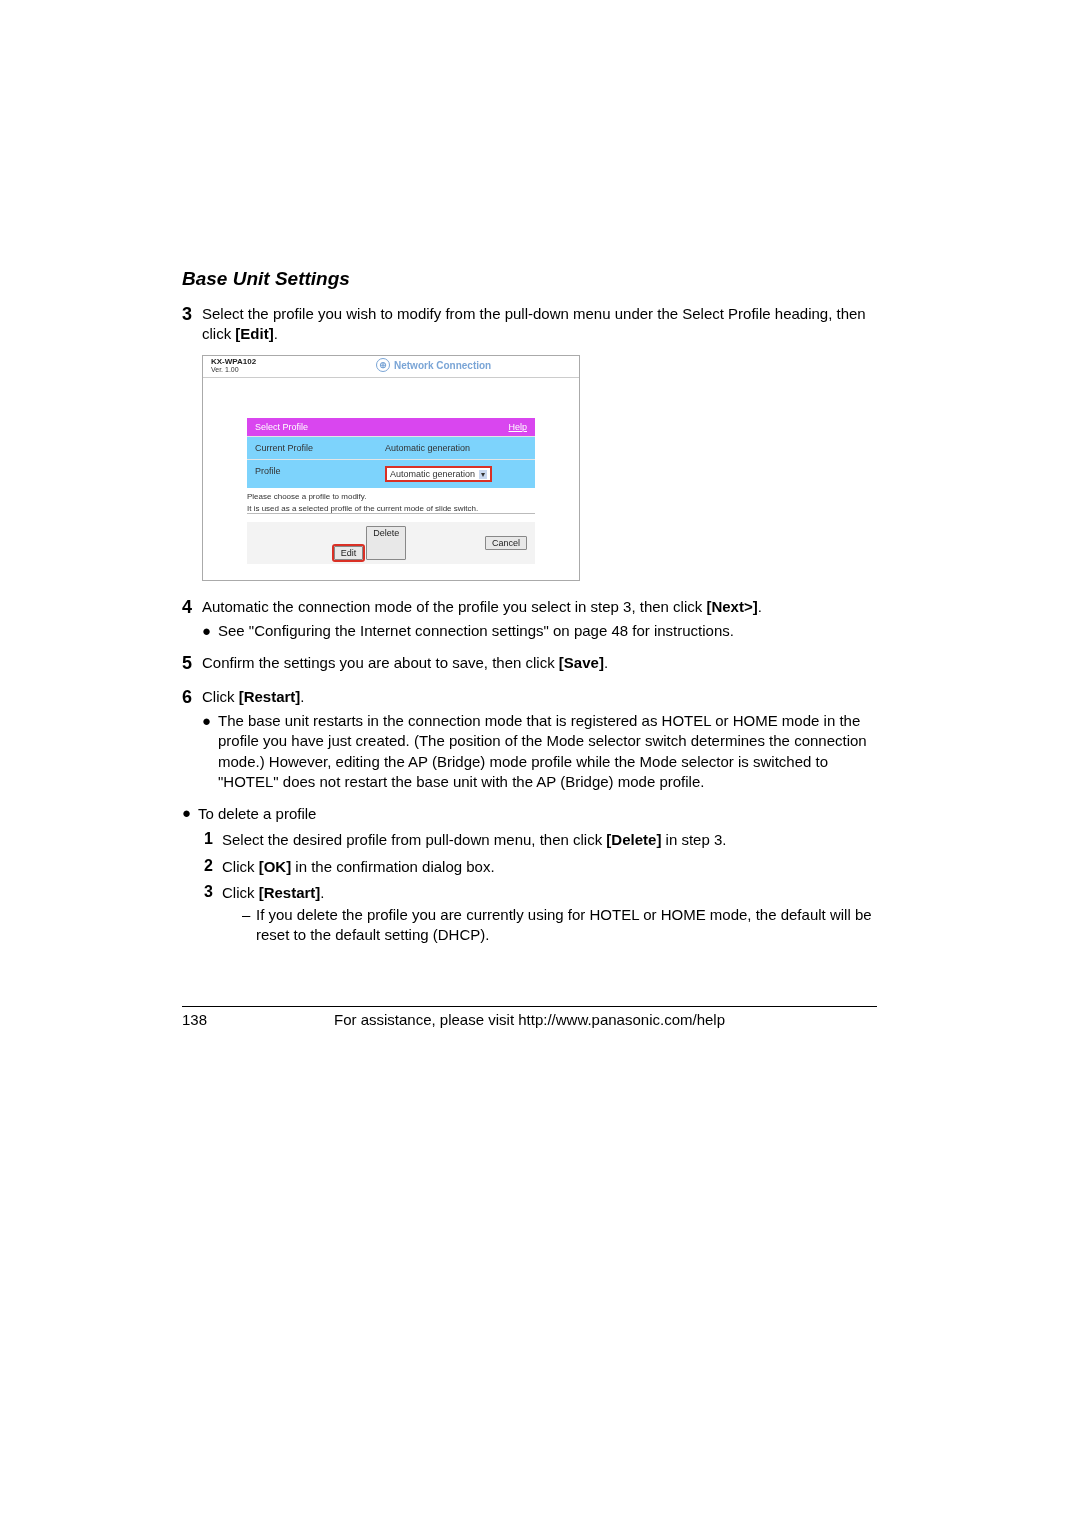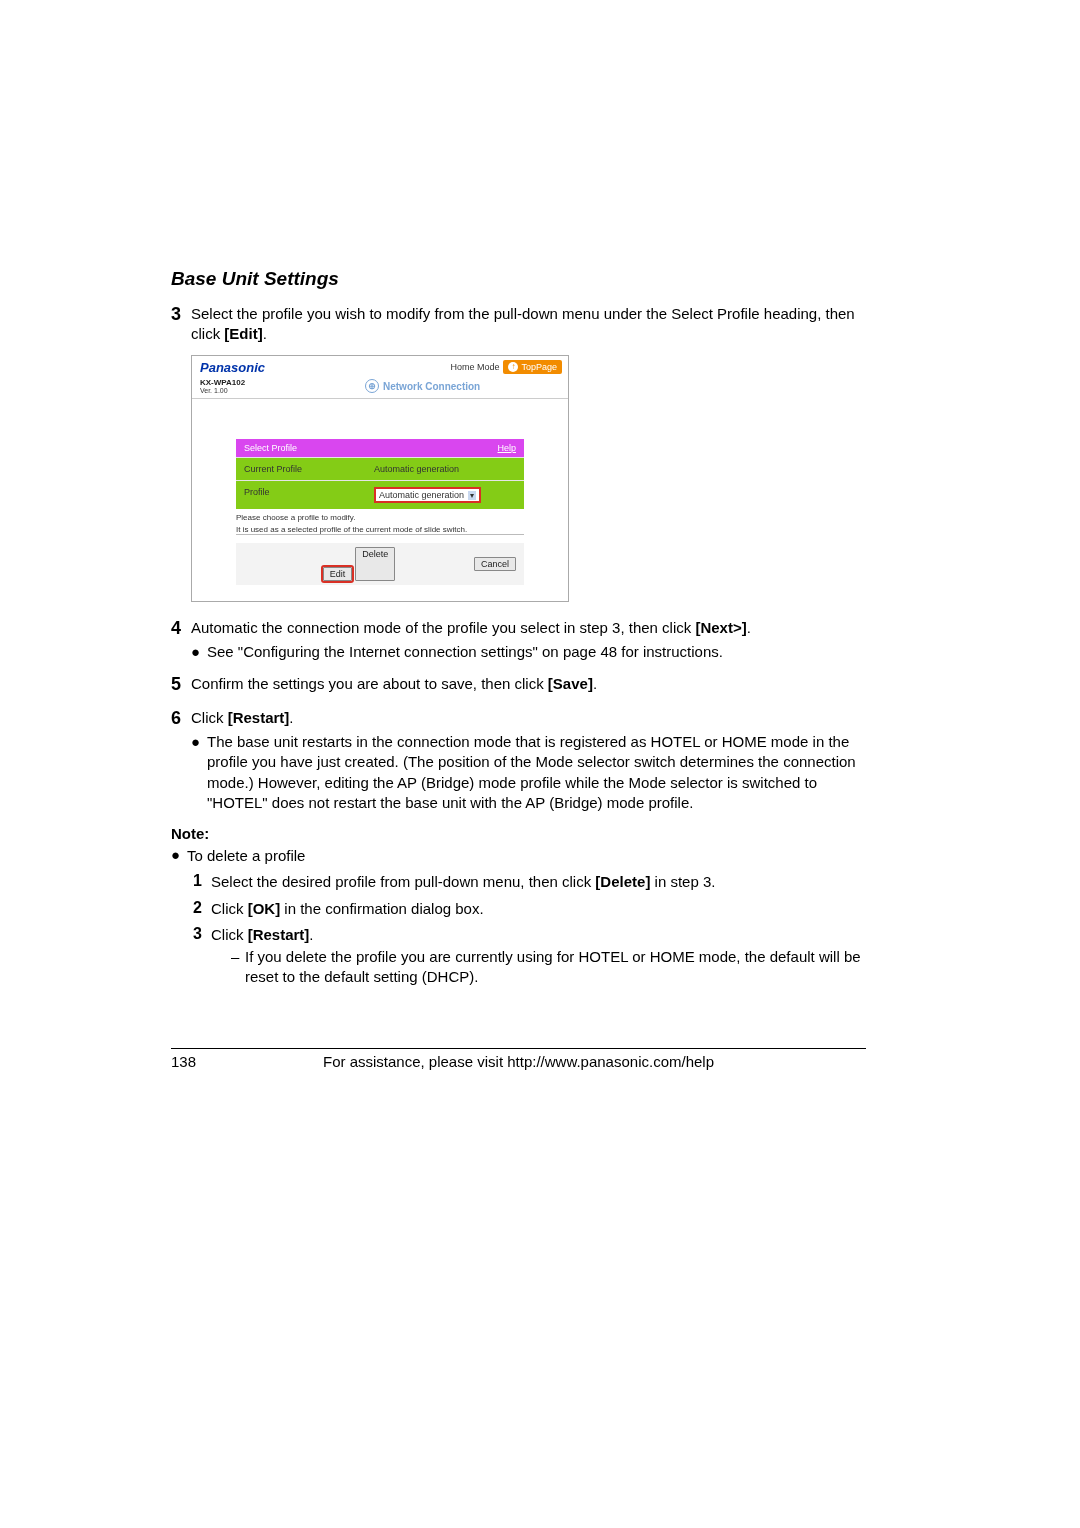--- a/index.html
+++ b/index.html
@@ -5,21 +5,21 @@
     * { margin: 0; padding: 0; box-sizing: border-box; }
     body {
       background: #fff;
       font-family: Arial, Helvetica, sans-serif;
       width: 1080px;
       height: 1528px;
       position: relative;
     }
     .page-content {
       position: absolute;
-      left: 171px;
+      left: 182px;
       top: 268px;
       width: 695px;
     }
     .section-title {
       font-style: italic;
       font-weight: bold;
       font-size: 19px;
       margin-bottom: 14px;
     }
     .step {
@@ -139,21 +139,21 @@
       font-size: 9px;
       padding: 4px 8px;
       display: flex;
       justify-content: space-between;
       align-items: center;
       margin: 0 30px;
     }
     .help-link { color: #fff; text-decoration: underline; }
     .profile-table {
       margin: 0 30px;
-      background: #84cc16;
+      background: #7dd3fc;
       padding: 0;
     }
     .pt-row {
       display: flex;
       font-size: 9px;
       color: #333;
       border-top: 1px solid #e5e5e5;
     }
     .pt-label { width: 130px; padding: 6px 8px; }
     .pt-value { flex: 1; padding: 6px 8px; }
@@ -259,30 +259,20 @@
   <div class="section-title">Base Unit Settings</div>
 
   <div class="step">
     <div class="step-num">3</div>
     <div class="step-text">
       <span>Select the profile you wish to modify from the pull-down menu under the Select Profile heading, then click </span><span class="bold">[Edit]</span><span>.</span>
     </div>
   </div>
 
   <div class="shot-wrap">
-    <div class="shot-header">
-      <div class="brand">Panasonic</div>
-      <div class="mode-group">
-        <span class="home-mode">Home Mode</span>
-        <span class="toppage-btn">
-          <span class="circle">↑</span>
-          <span>TopPage</span>
-        </span>
-      </div>
-    </div>
     <div class="shot-sub">
       <div>
         <div class="model">KX-WPA102</div>
         <div class="ver">Ver. 1.00</div>
       </div>
       <div class="netconn">
         <span class="netconn-icon">⊕</span>
         <span>Network Connection</span>
       </div>
       <div style="width:10px"></div>
@@ -344,21 +334,20 @@
       <div class="step-text">
         <span>Click </span><span class="bold">[Restart]</span><span>.</span>
         <div class="bullet-row">
           <div class="bullet-dot">●</div>
           <div class="bullet-text">The base unit restarts in the connection mode that is registered as HOTEL or HOME mode in the profile you have just created. (The position of the Mode selector switch determines the connection mode.) However, editing the AP (Bridge) mode profile while the Mode selector is switched to "HOTEL" does not restart the base unit with the AP (Bridge) mode profile.</div>
         </div>
       </div>
     </div>
   </div>
 
-  <div class="note-label">Note:</div>
   <div class="note-body">
     <div class="bullet-row">
       <div class="bullet-dot">●</div>
       <div class="bullet-text">To delete a profile</div>
     </div>
     <div class="sub-steps">
       <div class="sub-step">
         <div class="sub-step-num">1</div>
         <div class="sub-text">
           <span>Select the desired profile from pull-down menu, then click </span><span class="bold">[Delete]</span><span> in step 3.</span>

